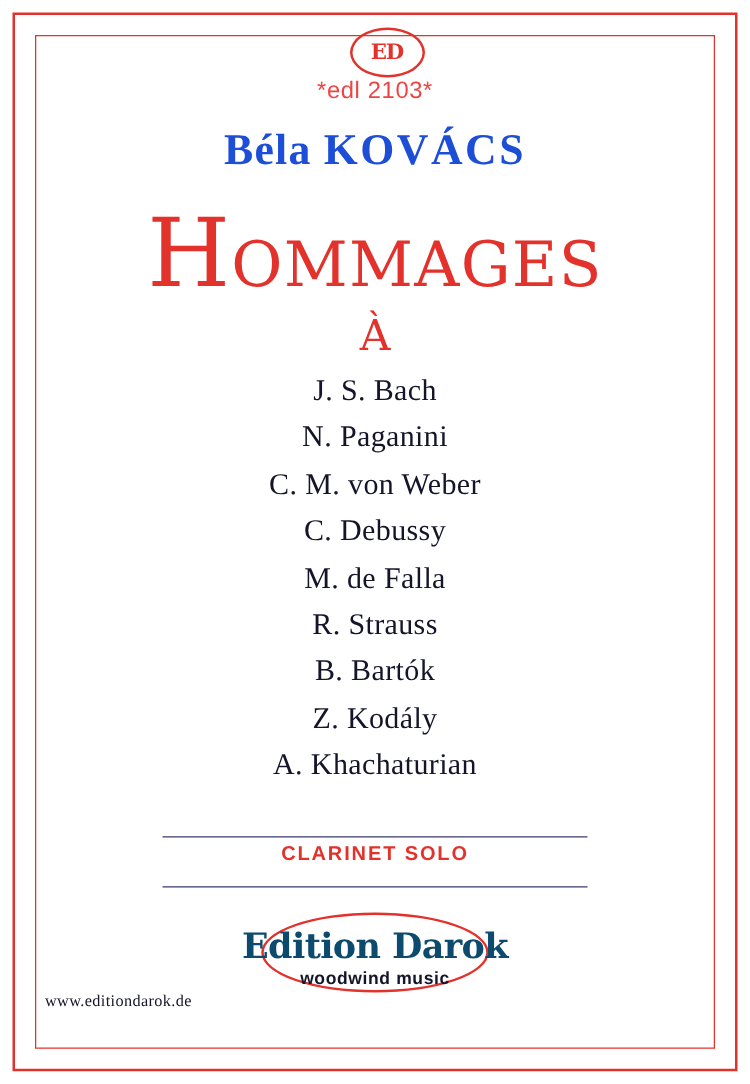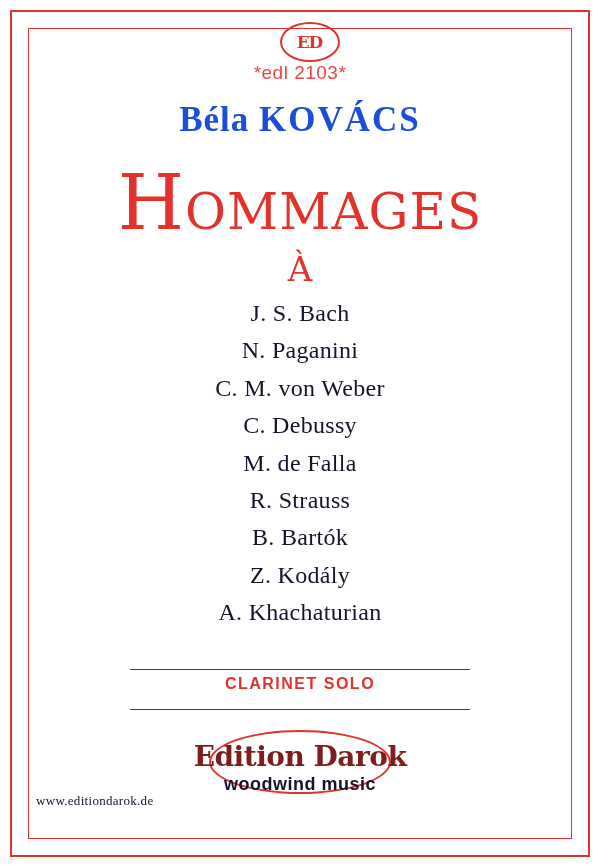--- a/index.html
+++ b/index.html
@@ -191,32 +191,32 @@
   }
   .pub-name {
     position: absolute;
     left: 0;
     right: 0;
     top: 14px;
     text-align: center;
     font-family: "DejaVu Serif", serif;
     font-weight: bold;
     font-size: 28px;
-    color: #7f1d1d;
+    color: #0c4a6e;
     letter-spacing: -0.5px;
   }
   .pub-sub {
     position: absolute;
     left: 0;
     right: 0;
     top: 48px;
     text-align: center;
     font-family: "Liberation Sans", sans-serif;
     font-weight: bold;
-    font-size: 18px;
+    font-size: 14px;
     color: #14142a;
     letter-spacing: 0.5px;
   }
   .pub-url {
     position: absolute;
     left: 0;
     right: 0;
     top: 67px;
     text-align: left;
     font-family: "Liberation Serif", serif;

